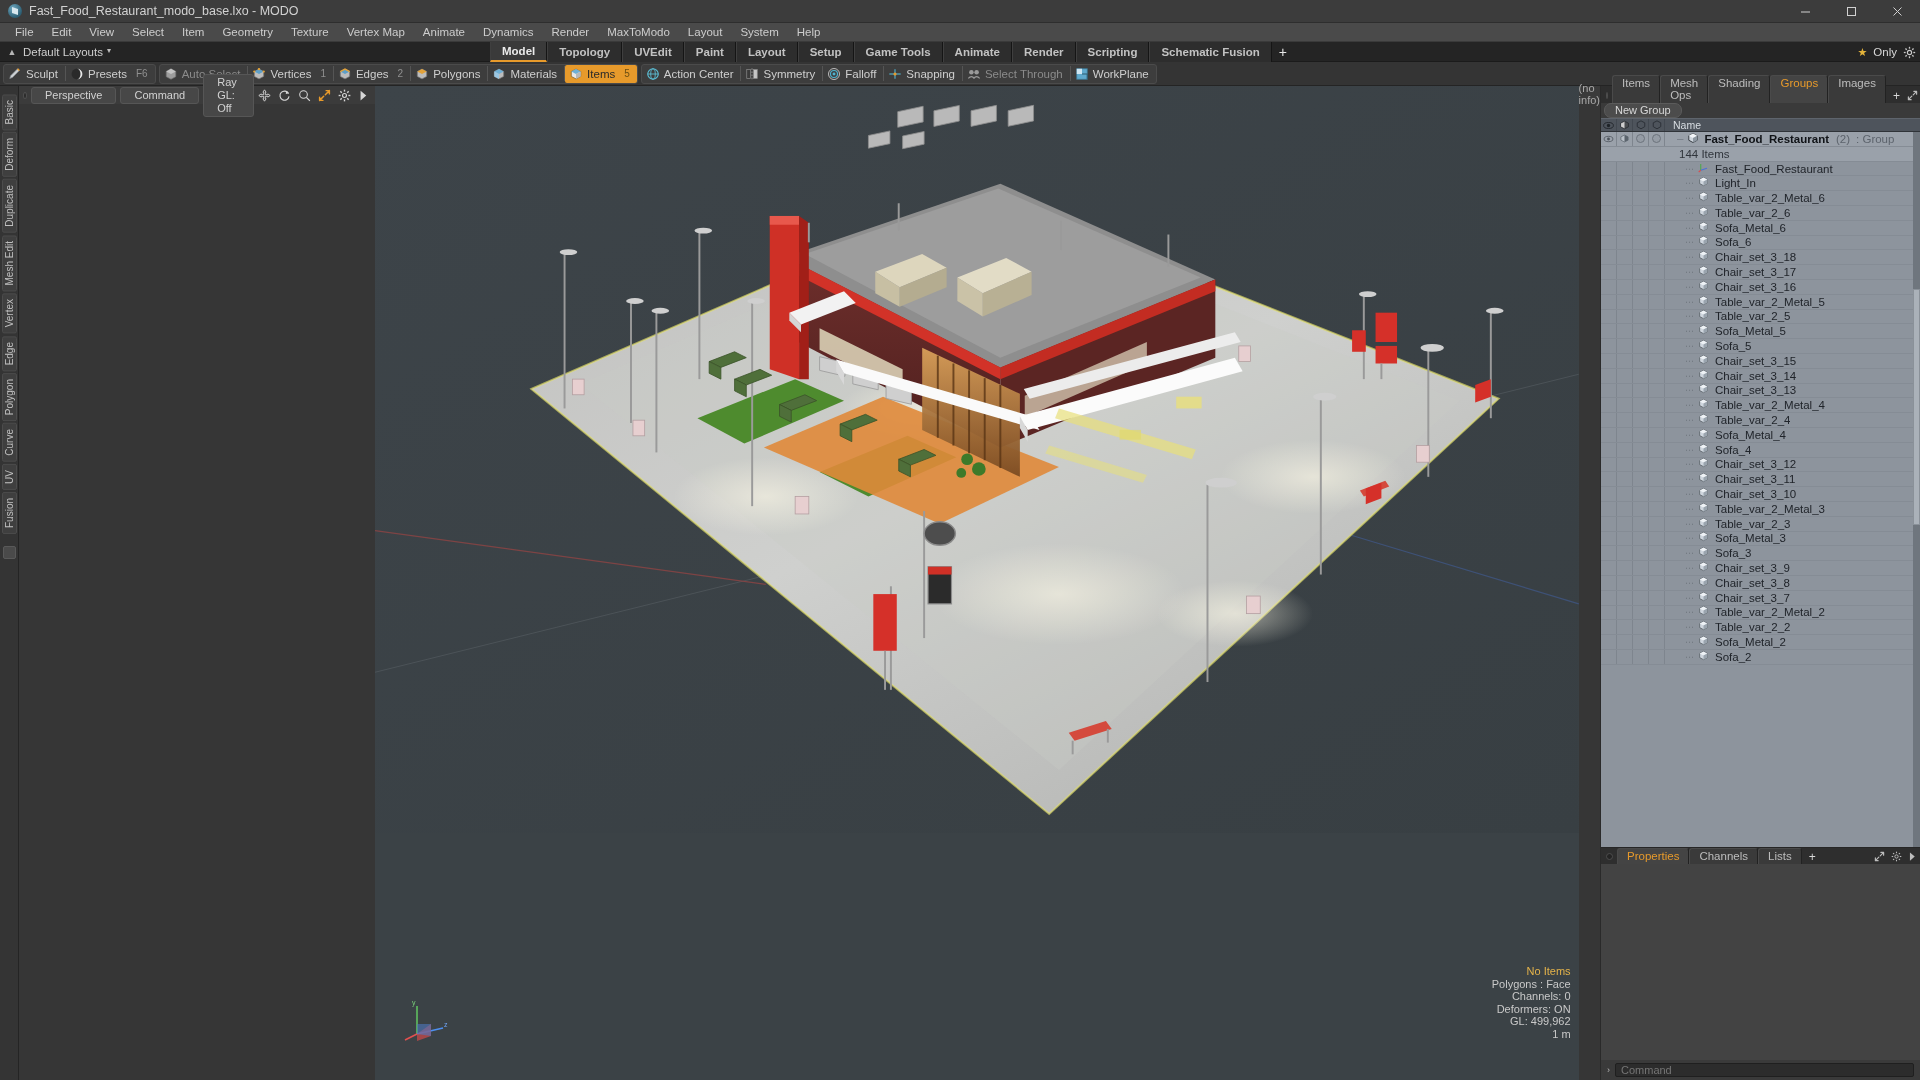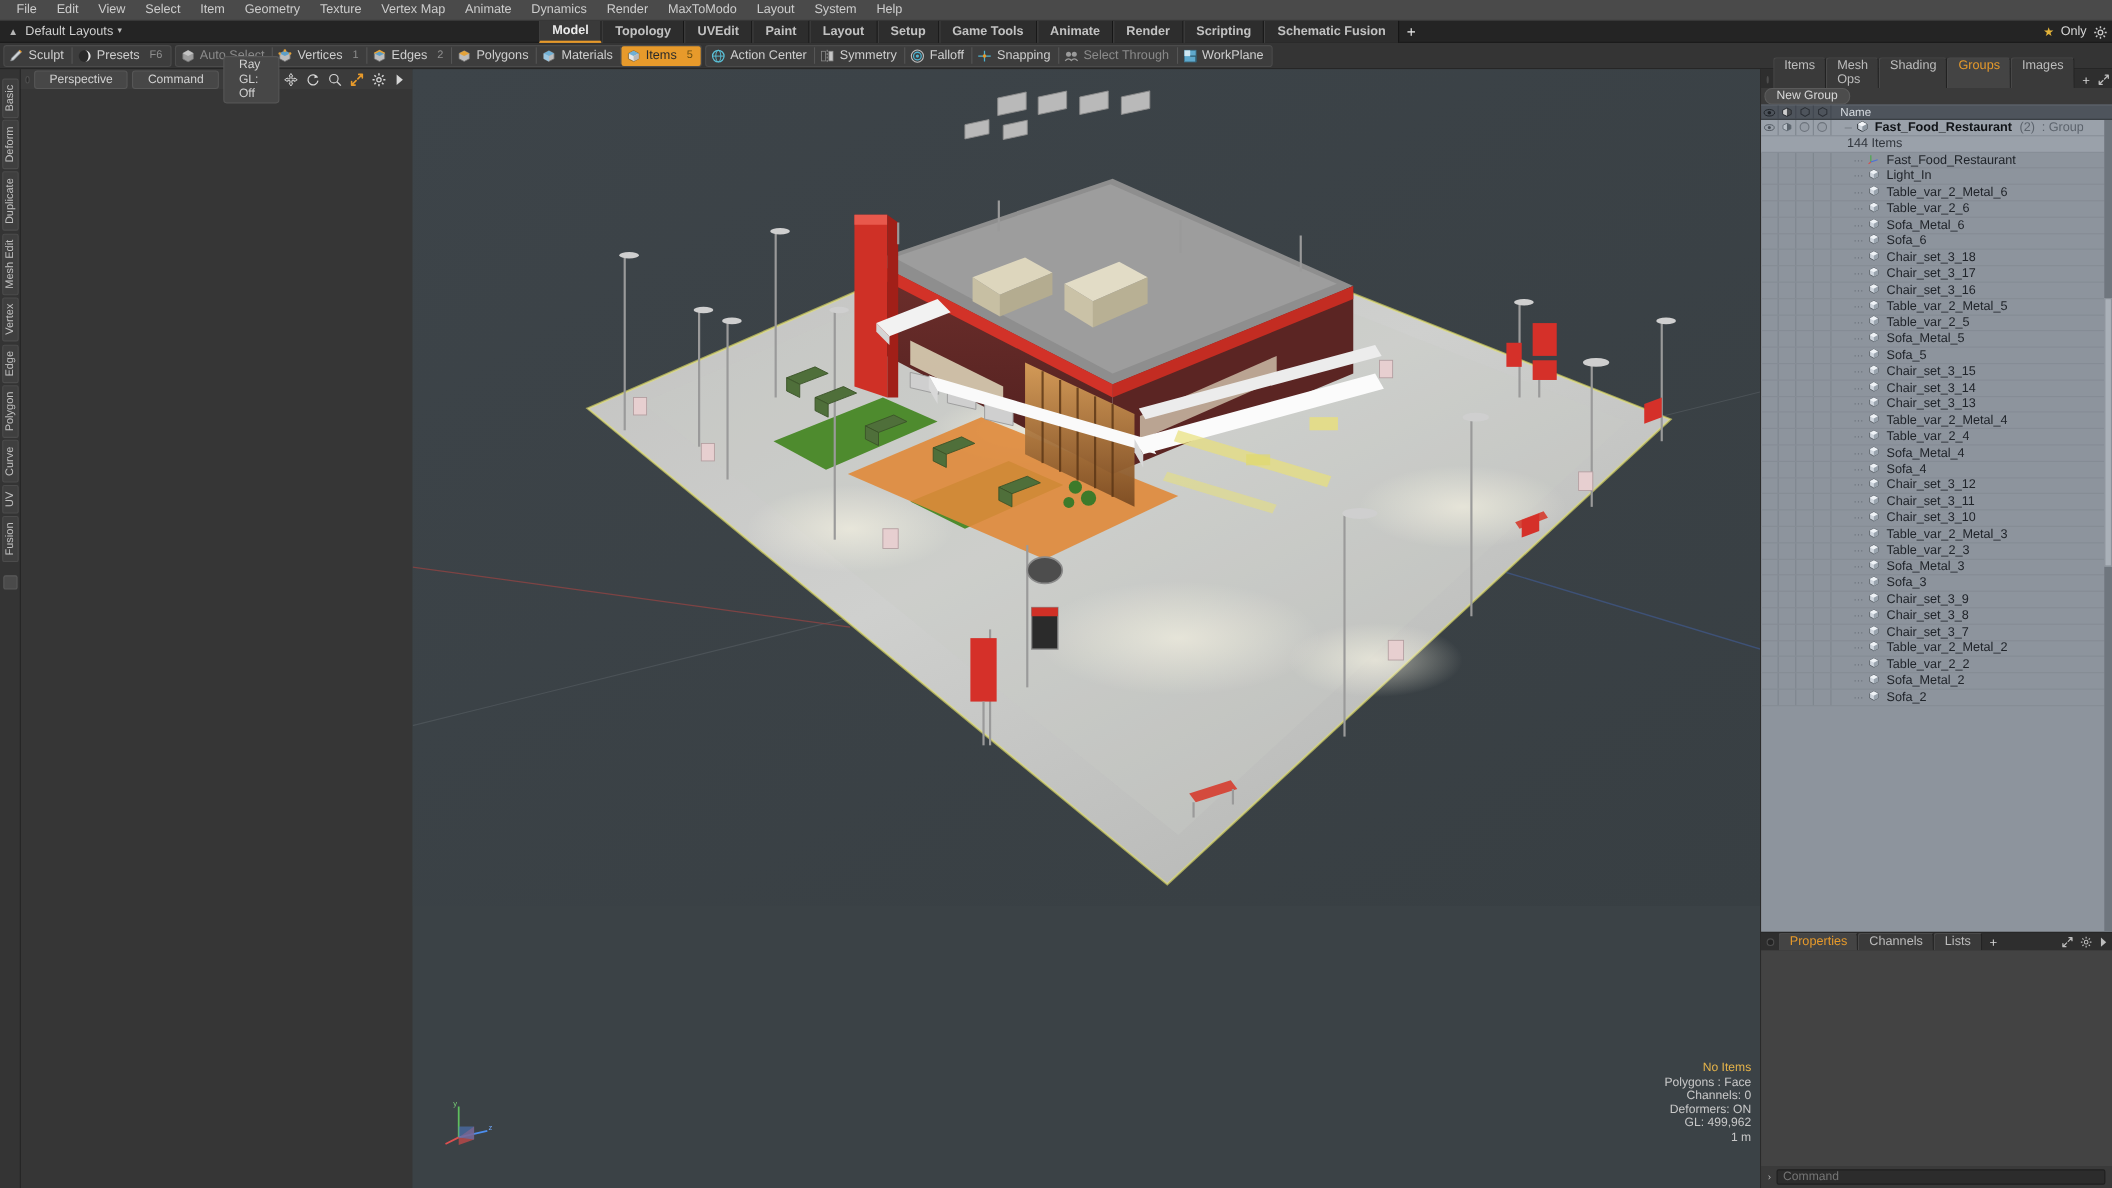--- a/index.html
+++ b/index.html
@@ -152,20 +152,42 @@
   .cmd-caret{ color:#b8b8b8; font-size:9px; }
 
   
   svg.i { display:block; }
 </style>
 </head>
 <body>
 
 <div class="app">
 
+  <div class="titlebar">
+    <div class="tb-icon"></div>
+    <div class="tb-title">Fast_Food_Restaurant_modo_base.lxo - MODO</div>
+    <div class="tb-btns">
+      <div class="tb-btn">
+        <svg class="i" width="11" height="11" viewBox="0 0 11 11">
+            <line x1="1" y1="6" x2="10" y2="6" stroke="#d0d0d0" stroke-width="1"></line>
+          </svg>
+      </div>
+      <div class="tb-btn">
+        <svg class="i" width="11" height="11" viewBox="0 0 11 11">
+            <rect x="1.5" y="1.5" width="8" height="8" fill="none" stroke="#d0d0d0" stroke-width="1"></rect>
+          </svg>
+      </div>
+      <div class="tb-btn close">
+        <svg class="i" width="11" height="11" viewBox="0 0 11 11">
+            <line x1="1.5" y1="1.5" x2="9.5" y2="9.5" stroke="#d0d0d0" stroke-width="1"></line>
+            <line x1="9.5" y1="1.5" x2="1.5" y2="9.5" stroke="#d0d0d0" stroke-width="1"></line>
+          </svg>
+      </div>
+    </div>
+  </div>
 
   <div class="menubar" id="menubar">
       <div class="menu-item">File</div>
       <div class="menu-item">Edit</div>
       <div class="menu-item">View</div>
       <div class="menu-item">Select</div>
       <div class="menu-item">Item</div>
       <div class="menu-item">Geometry</div>
       <div class="menu-item">Texture</div>
       <div class="menu-item">Vertex Map</div>
@@ -664,20 +686,23 @@
           <line x1="16" y1="40" x2="16" y2="12" stroke="#5fbf5f" stroke-width="1.6"></line>
           <text x="11" y="11" fill="#7ad07a" font-size="7" font-family="Liberation Sans, sans-serif">y</text>
           <line x1="16" y1="40" x2="42" y2="34" stroke="#4d8ff0" stroke-width="1.6"></line>
           <text x="43" y="33" fill="#6fa5f5" font-size="7" font-family="Liberation Sans, sans-serif">z</text>
           <line x1="16" y1="40" x2="4" y2="46" stroke="#e05050" stroke-width="1.6"></line>
           <polygon points="16,40 30,30 30,42 16,47" fill="#c74a4a" opacity="0.75"></polygon>
           <polygon points="16,40 30,42 30,30 16,30" fill="#4f78c0" opacity="0.6"></polygon>
         </svg>
       </div>
 
+      <div class="vpfooter">
+        <span>(no info)</span>
+      </div>
     </div>
 
     <div class="rightpanel">
 
       <div class="rp-tabs">
         <div class="rp-dot"></div>
         <div id="rptabs" style="display:flex;">
             <div class="rp-tab">Items</div>
             <div class="rp-tab">Mesh Ops</div>
             <div class="rp-tab">Shading</div>

